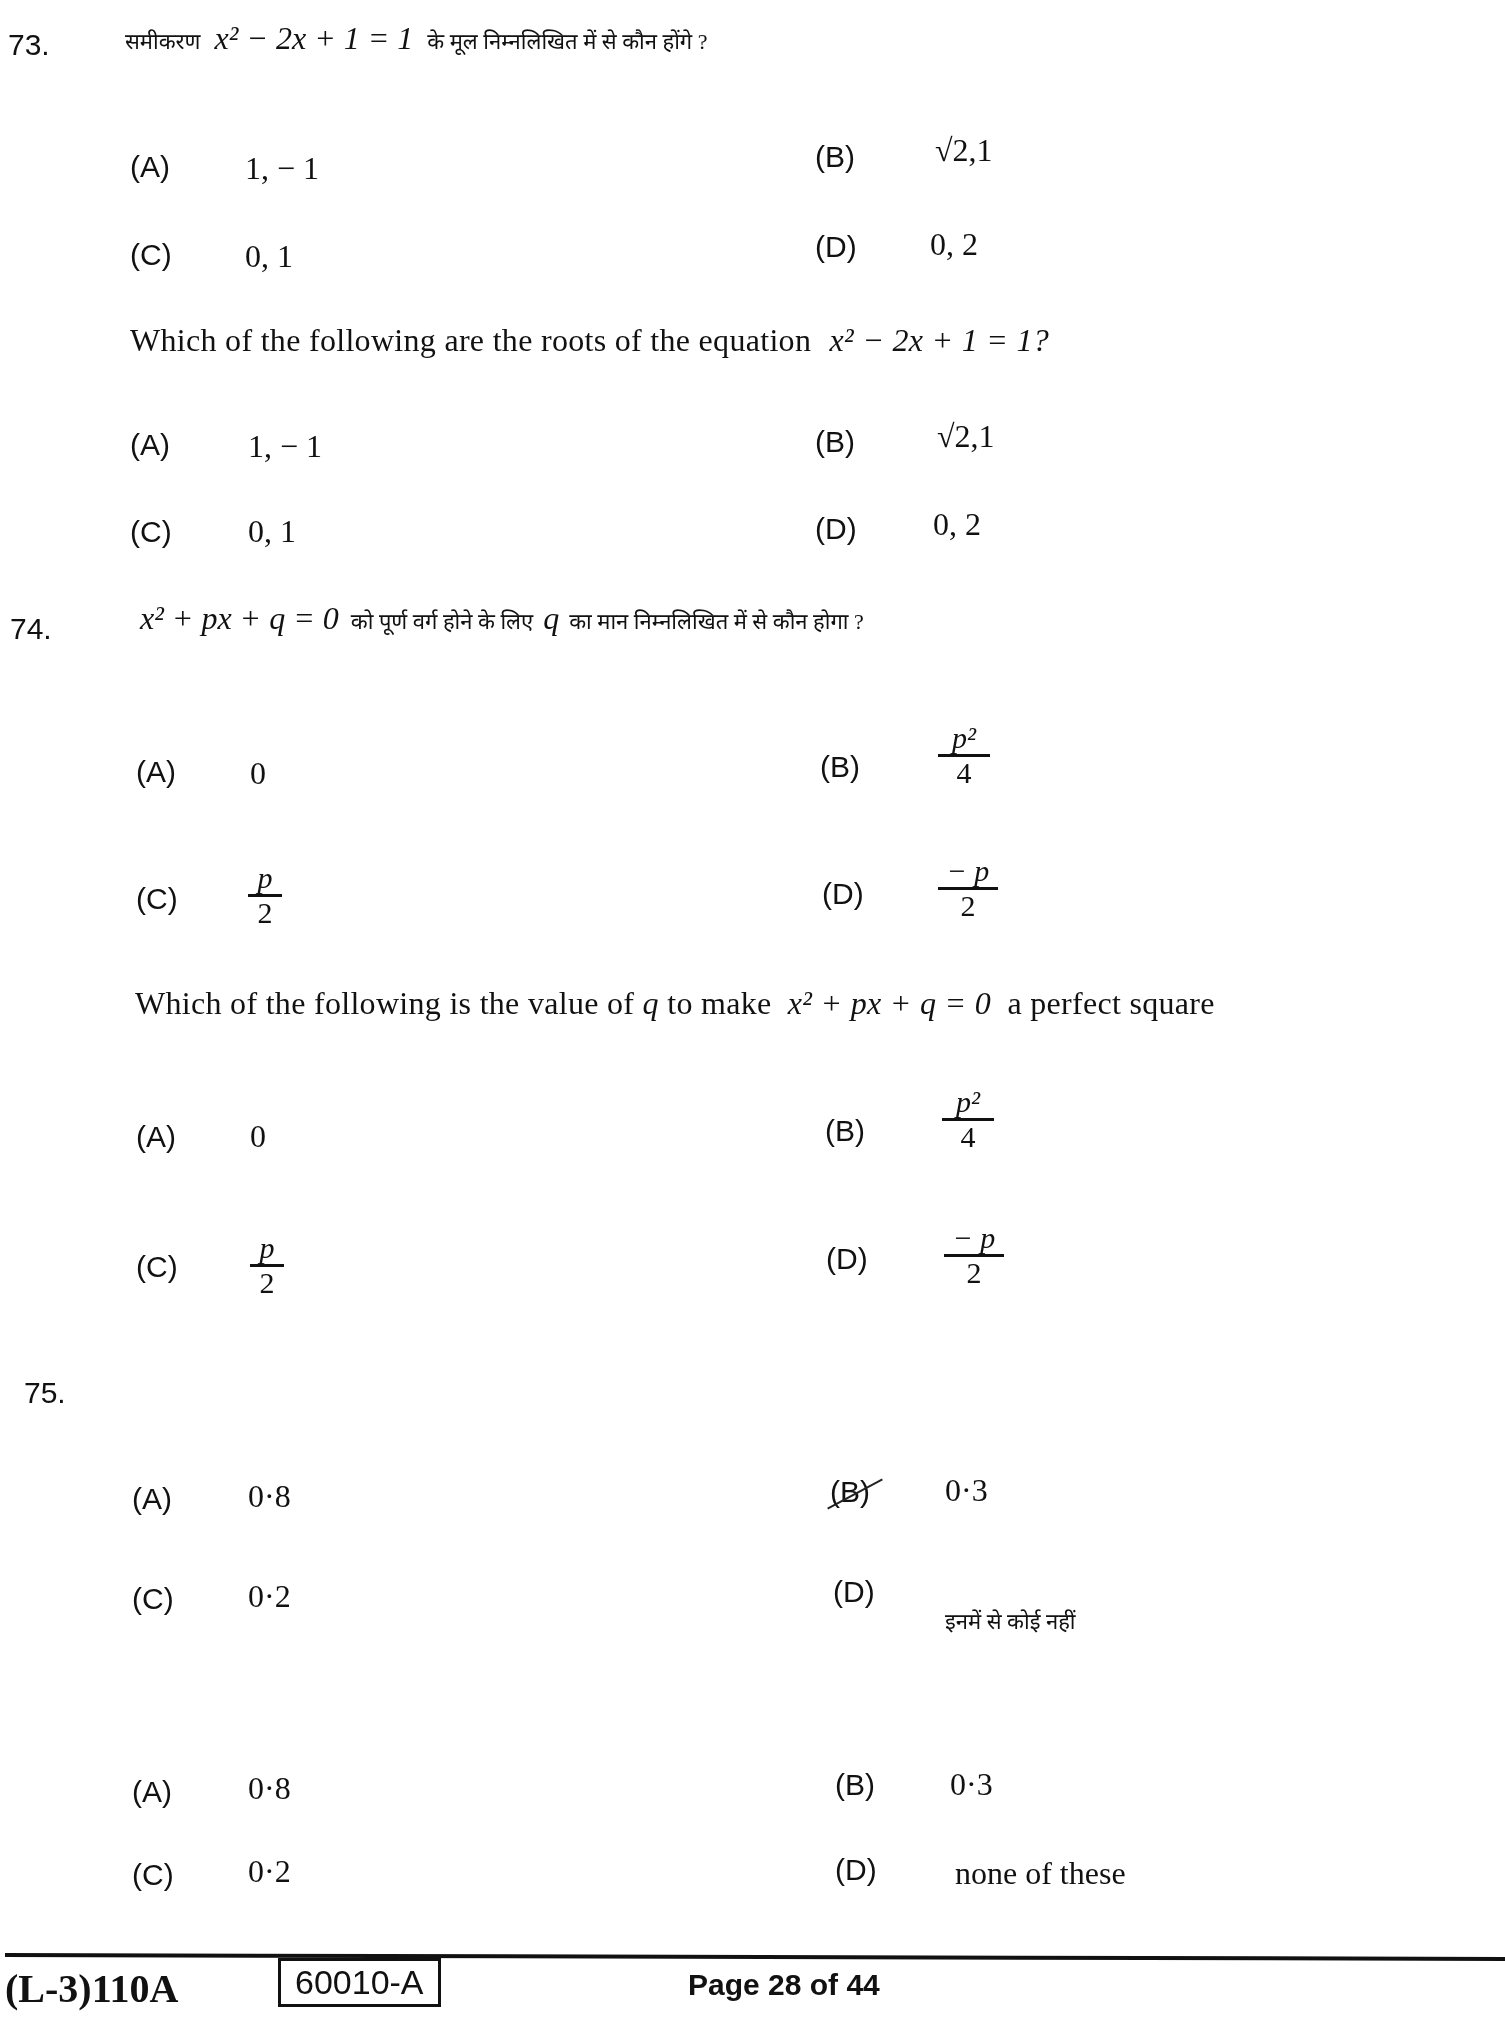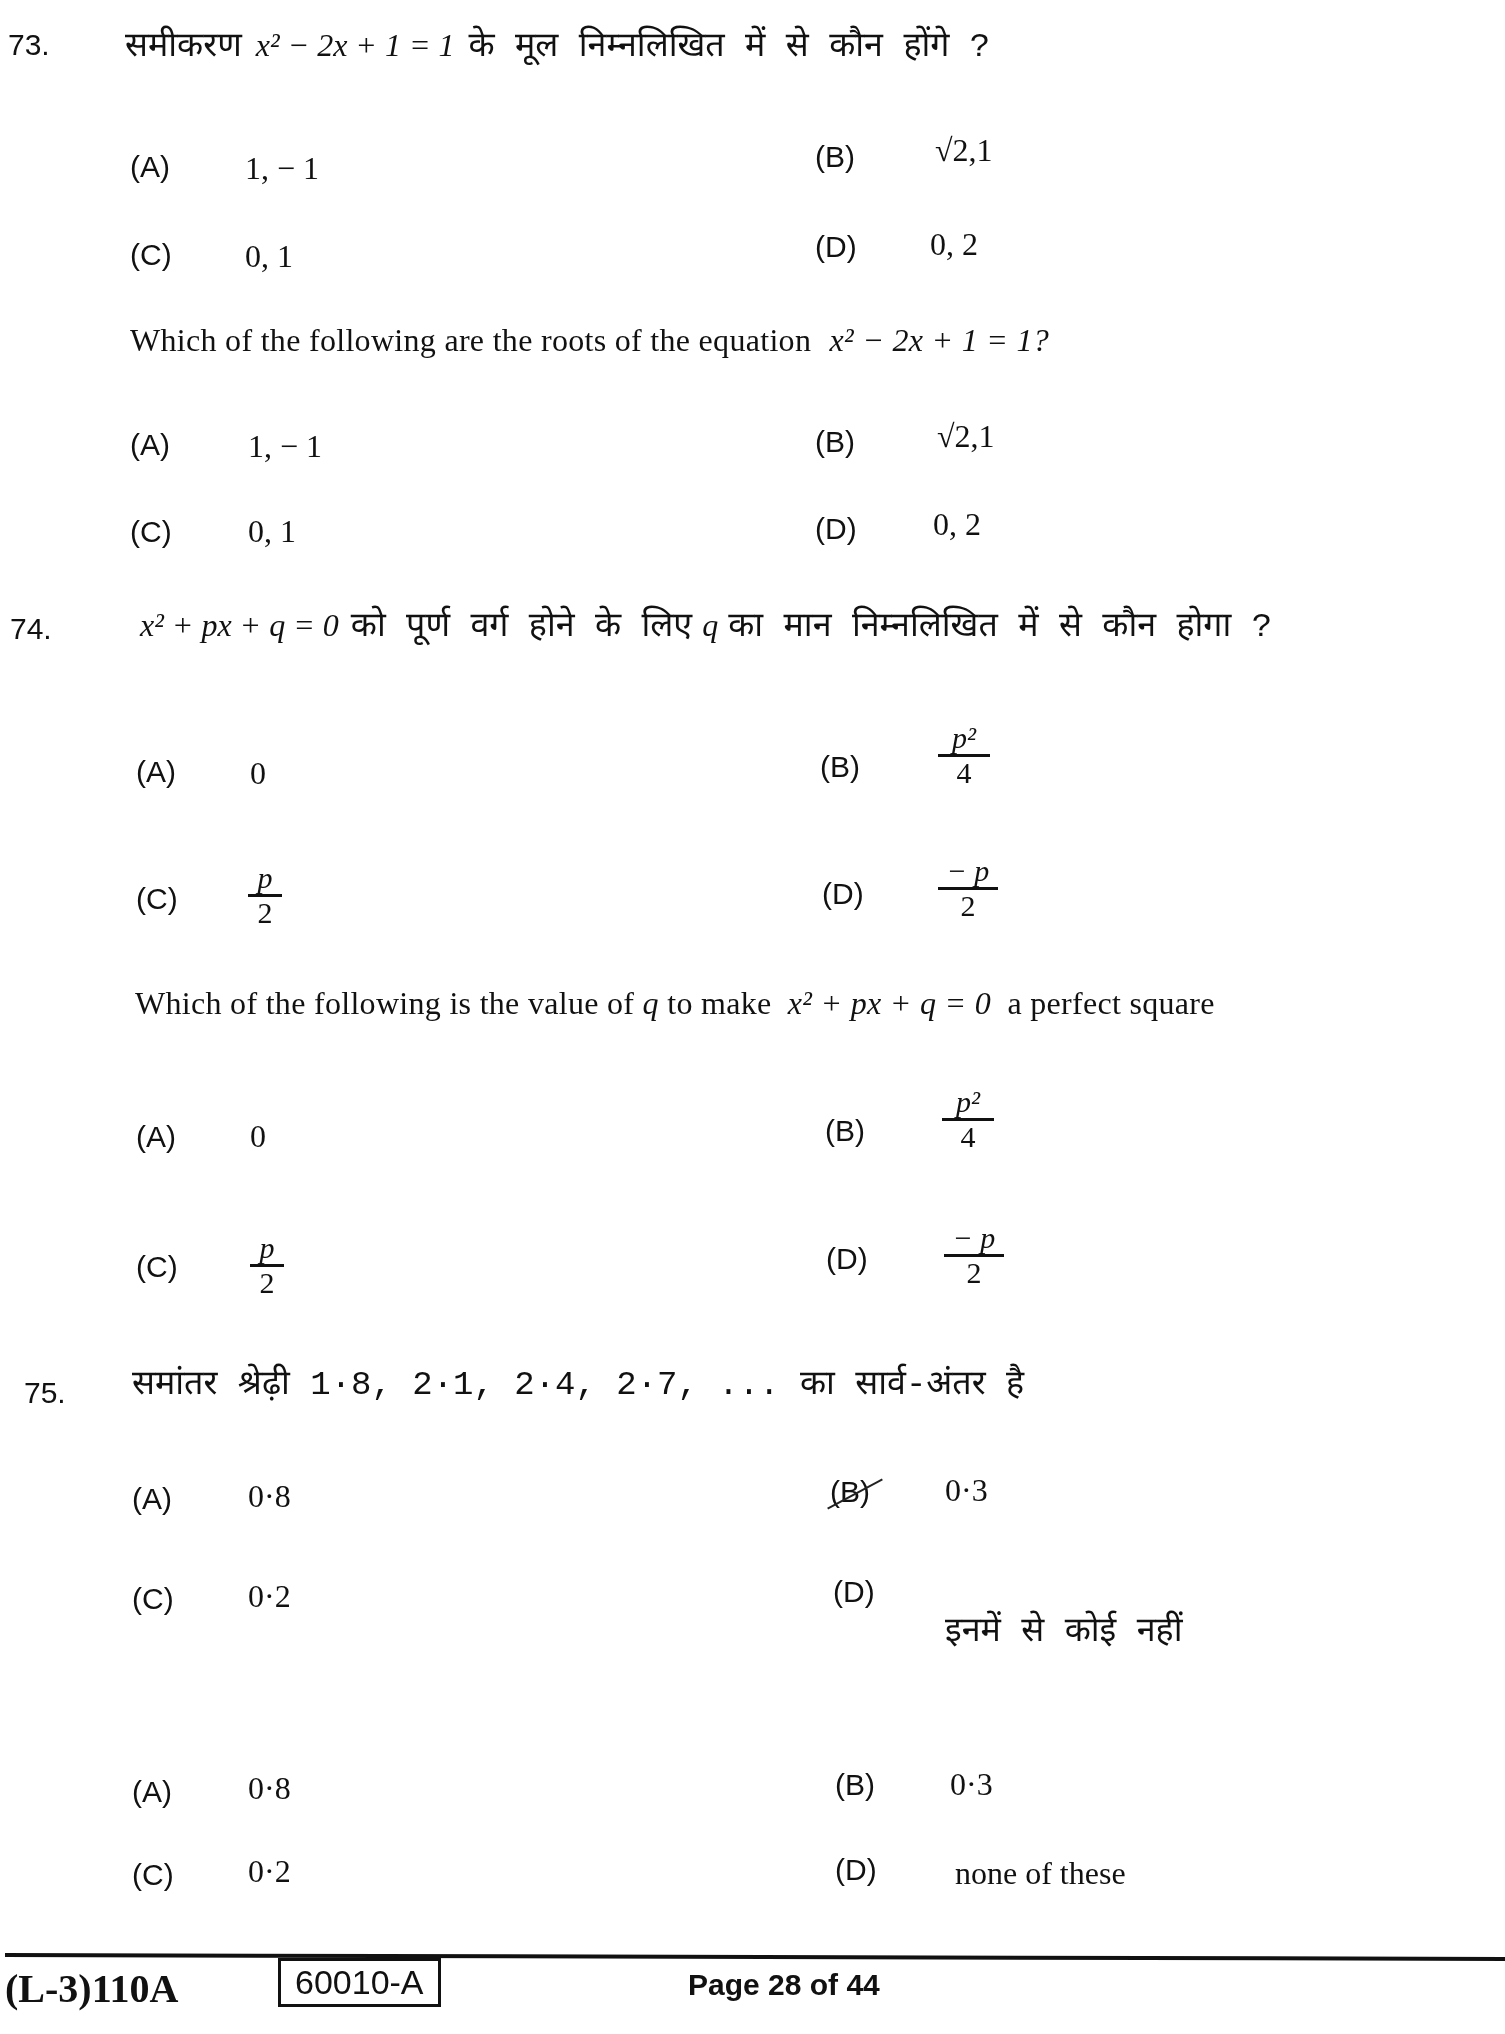--- a/index.html
+++ b/index.html
@@ -2,21 +2,21 @@
 <html><head>
 <meta charset="utf-8">
 <style>
   html, body { margin: 0; padding: 0; background: #ffffff; }
   body {
     width: 1505px; height: 2034px; position: relative; overflow: hidden;
     font-family: "Liberation Serif", "DejaVu Serif", serif; color: #111;
   }
   .abs { position: absolute; white-space: nowrap; }
   .qnum { font-family: "Liberation Sans", sans-serif; font-size: 30px; }
-  .hi { font-family: Liberation Mono, monospace; font-size: 34px; }
+  .hi { font-family: Liberation Serif, serif; font-size: 22px; }
   .en { font-family: "Liberation Serif", serif; font-size: 32px; letter-spacing: 0.3px; }
   .lbl { font-family: "Liberation Sans", sans-serif; font-size: 30px; }
   .val { font-family: "Liberation Serif", serif; font-size: 32px; }
   .math { font-family: "Liberation Serif", serif; font-style: italic; font-size: 32px; }
   .frac { display: inline-flex; flex-direction: column; align-items: center; font-family: "Liberation Serif", serif; font-size: 30px; line-height: 1.05; }
   .frac .num { font-style: italic; padding: 0 4px; }
   .frac .bar { width: 52px; height: 3px; background: #111; }
   .frac .den { padding: 0 4px; }
   .strike { position: relative; display: inline-block; }
   .strike::after { content: ""; position: absolute; left: -6px; top: 18px; width: 62px; height: 2px; background: #222; transform: rotate(-28deg); }
@@ -115,21 +115,20 @@
   <span class="abs lbl" style="left:826px;top:1242px;">(D)</span>
   <span class="abs frac" style="left:944px;top:1222px;">
     <span class="num">− p</span>
       <span class="bar" style="width:60px;"></span>
       <span class="den">2</span>
   </span>
 </div>
 
 <div>
   <span class="abs qnum" style="left:24px;top:1376px;">75.</span>
-  <span class="abs hi" style="left:132px;top:1358px;">समांतर श्रेढ़ी 1·8, 2·1, 2·4, 2·7, ... का सार्व-अंतर है</span>
 
   <span class="abs lbl" style="left:132px;top:1482px;">(A)</span>
   <span class="abs val" style="left:248px;top:1478px;">0·8</span>
   <span class="abs lbl strike" style="left:830px;top:1475px;">(B)</span>
   <span class="abs val" style="left:945px;top:1472px;">0·3</span>
   <span class="abs lbl" style="left:132px;top:1582px;">(C)</span>
   <span class="abs val" style="left:248px;top:1578px;">0·2</span>
   <span class="abs lbl" style="left:833px;top:1575px;">(D)</span>
   <span class="abs hi" style="left:945px;top:1605px;">इनमें से कोई नहीं</span>
 

